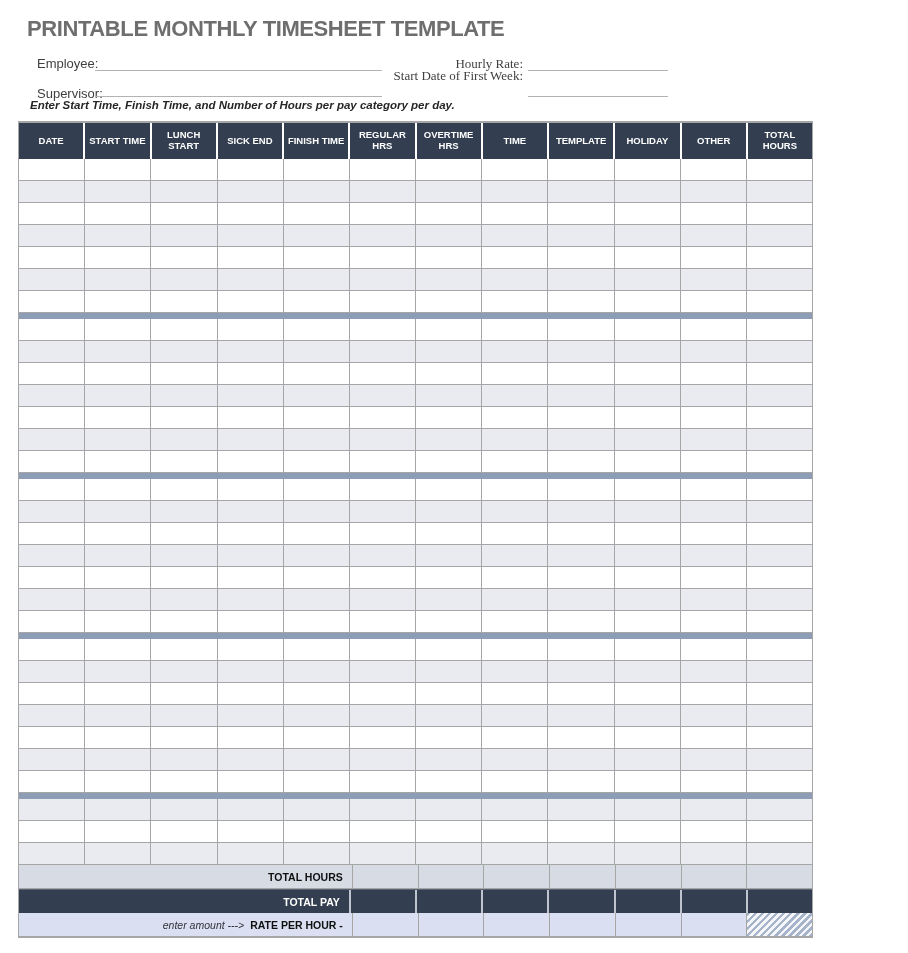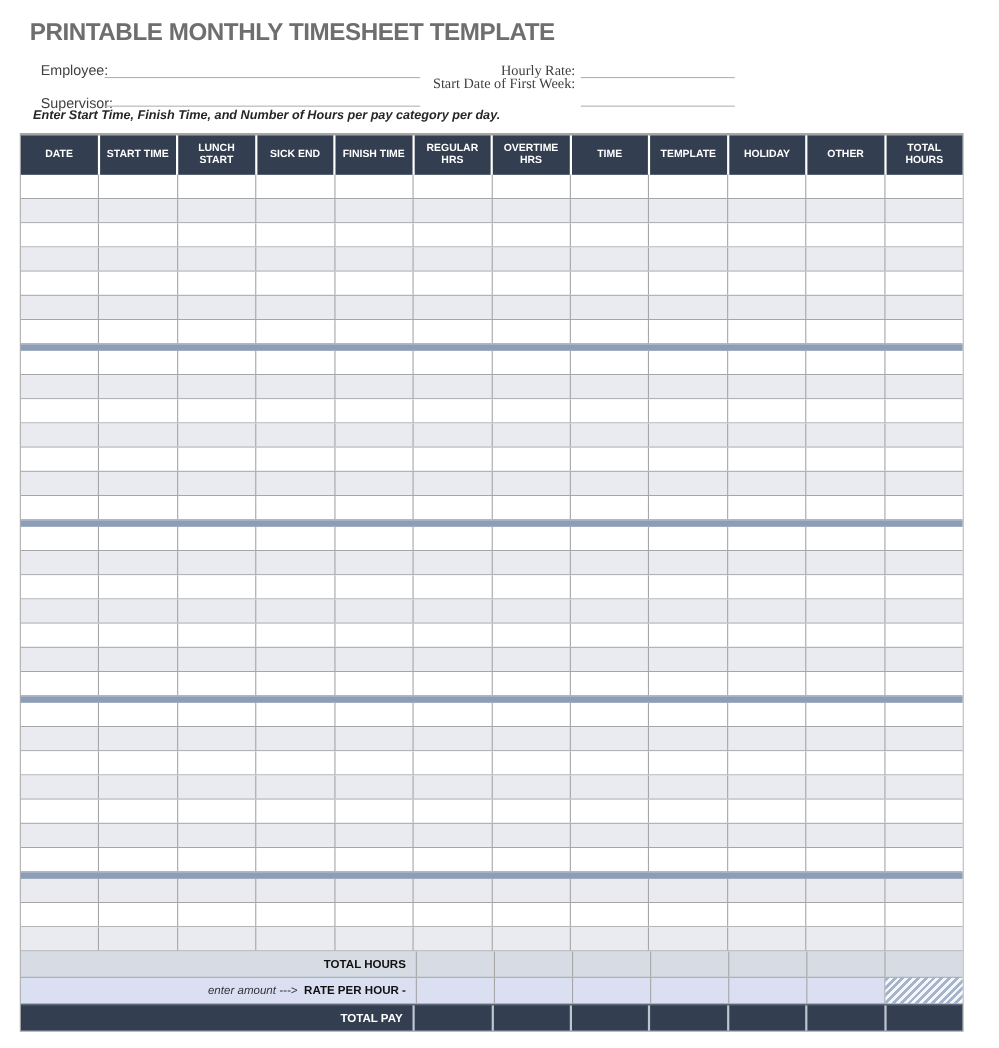--- a/index.html
+++ b/index.html
@@ -27,21 +27,21 @@
     font-size:12px; color:#222;
   }
 
   .hint {
     position:absolute; left:30px; top:99px;
     font-size:11.5px; font-style:italic; color:var(--hint,#262626);font-weight:bold;
   }
 
   
   .tsheet {
-    position:absolute; left:18px; top:121px; width:858px;
+    position:absolute; left:18px; top:121px; width:795px;
     border:1px solid var(--grid,#A6A6A6);
     border-top:2px solid var(--grid,#A6A6A6);
   }
   .trow { display:flex; width:100%; }
   .hrow { height:36px; background:var(--header-bg,#333F50); }
   .hcell {
     flex:1 1 0; display:flex; align-items:center; justify-content:center;
     text-align:center; color:#fff; font-weight:bold; font-size:9.5px;
     line-height:1.15; border-right:2px solid #fff; padding:1px 2px;
   }
@@ -565,39 +565,39 @@
       <div class="fmerge">TOTAL HOURS</div>
       <div class="fcell" id="th-cells"></div>
     <div class="fcell"></div>
         <div class="fcell"></div>
         <div class="fcell"></div>
         <div class="fcell"></div>
         <div class="fcell"></div>
         <div class="fcell"></div>
       </div>
 
+    <div class="trow frow row-totalpay">
+      <div class="fmerge">TOTAL PAY</div>
+      <div class="fcell" id="pay-cells"></div>
+    <div class="fcell"></div>
+        <div class="fcell"></div>
+        <div class="fcell"></div>
+        <div class="fcell"></div>
+        <div class="fcell"></div>
+        <div class="fcell"></div>
+      </div>
+
     <div class="trow frow row-rate">
       <div class="fmerge">
         <span class="rate-hint">enter amount ---&gt;</span>
         <span class="rate-label">RATE PER HOUR -</span>
       </div>
       <div class="fcell" id="rate-cells"></div>
     <div class="fcell"></div>
         <div class="fcell"></div>
         <div class="fcell"></div>
         <div class="fcell"></div>
         <div class="fcell"></div>
         <div class="fcell cell-hatched"></div>
       </div>
 
-    <div class="trow frow row-totalpay">
-      <div class="fmerge">TOTAL PAY</div>
-      <div class="fcell" id="pay-cells"></div>
-    <div class="fcell"></div>
-        <div class="fcell"></div>
-        <div class="fcell"></div>
-        <div class="fcell"></div>
-        <div class="fcell"></div>
-        <div class="fcell"></div>
-      </div>
-
   </div>
 </div>
 
 </body></html>

